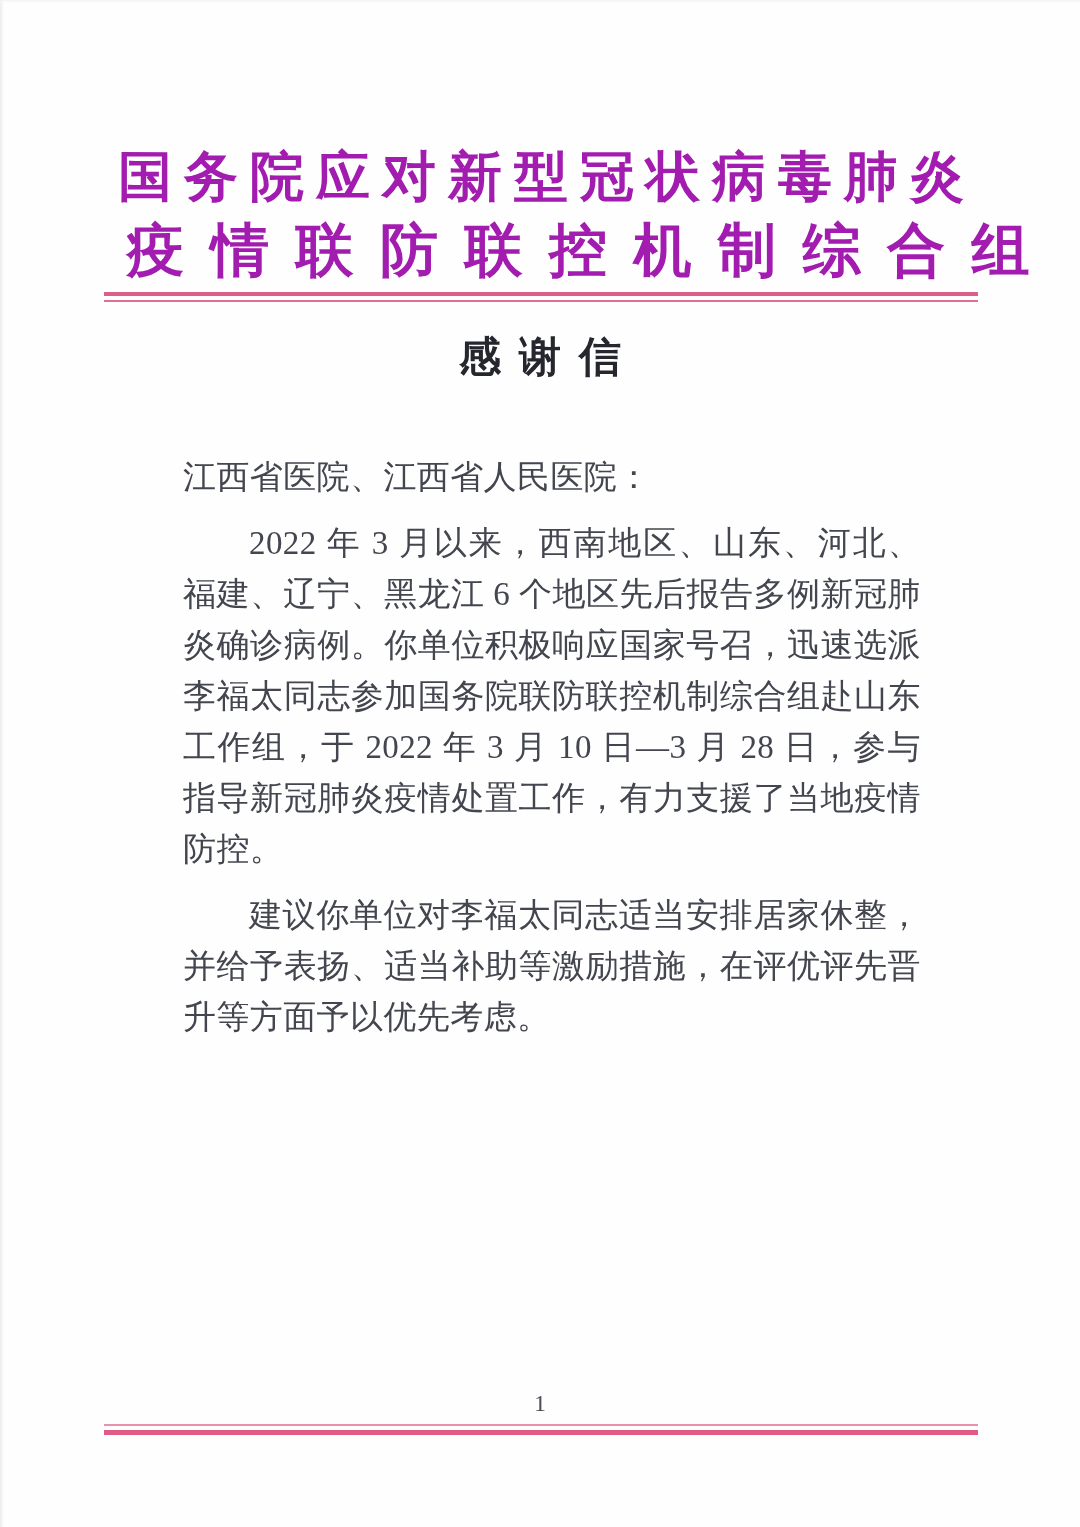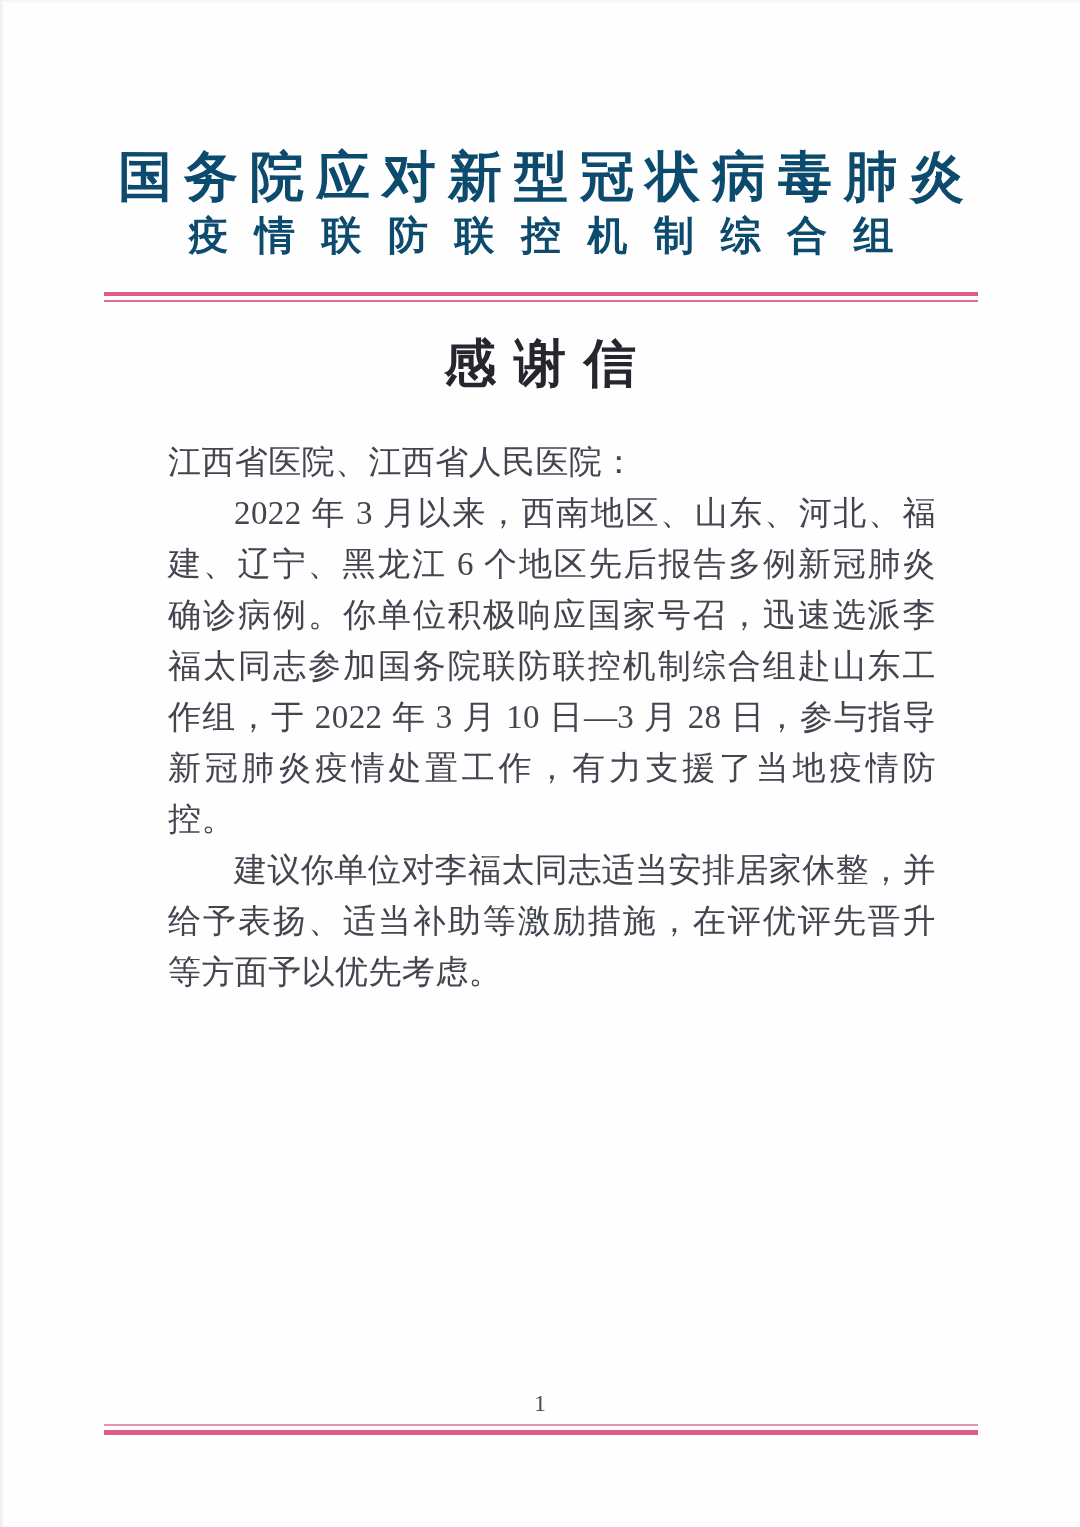--- a/index.html
+++ b/index.html
@@ -36,40 +36,40 @@
   }
 
   
   .letterhead {
     position: absolute;
     left: 100px;
     top: 150px;
     width: 882px;
   }
   .lh-line {
-    color: #0c4a6e;
+    color: #a21caf;
     font-family: "Liberation Serif", "DejaVu Serif", serif;
     font-weight: bold;
     text-align: center;
     white-space: nowrap;
     line-height: 1.0;
     -webkit-font-smoothing: antialiased;
   }
   .lh-line-1 {
     font-size: 54px;
     letter-spacing: 12px;
     text-indent: 12px;
     height: 64px;
   }
   .lh-line-2 {
-    font-size: 40px;
+    font-size: 58px;
     letter-spacing: 26.5px;
     text-indent: 26.5px;
     height: 64px;
-    margin-top: 2px;
+    margin-top: 8px;
   }
 
   .header-rule {
     position: absolute;
     left: 104px;
     top: 292px;
     width: 874px;
   }
   .header-rule .bar-thick {
     height: 4px;
@@ -89,42 +89,42 @@
 
   
   .doc-title {
     position: absolute;
     left: 0;
     top: 332px;
     width: 1080px;
     text-align: center;
     font-family: "Liberation Sans", "DejaVu Sans", sans-serif;
     font-weight: bold;
-    font-size: 52px;
+    font-size: 42px;
     letter-spacing: 18px;
     text-indent: 18px;
     color: #26272e;
     line-height: 1.2;
   }
 
   
   .body-block {
     position: absolute;
     left: 168px;
     top: 437px;
     width: 768px;
     color: #43454f;
     font-family: "Liberation Serif", "DejaVu Serif", serif;
     font-size: 33px;
     line-height: 51px;
     text-align: justify;
     text-justify: inter-character;
   }
   .body-block p {
-    margin: 0;
+    margin: 15px;
     padding: 0;
     text-align: justify;
     text-justify: inter-character;
     letter-spacing: 0.4px;
   }
   .body-block p.salutation {
     text-indent: 0;
   }
   .body-block p.indented {
     text-indent: 66px;

